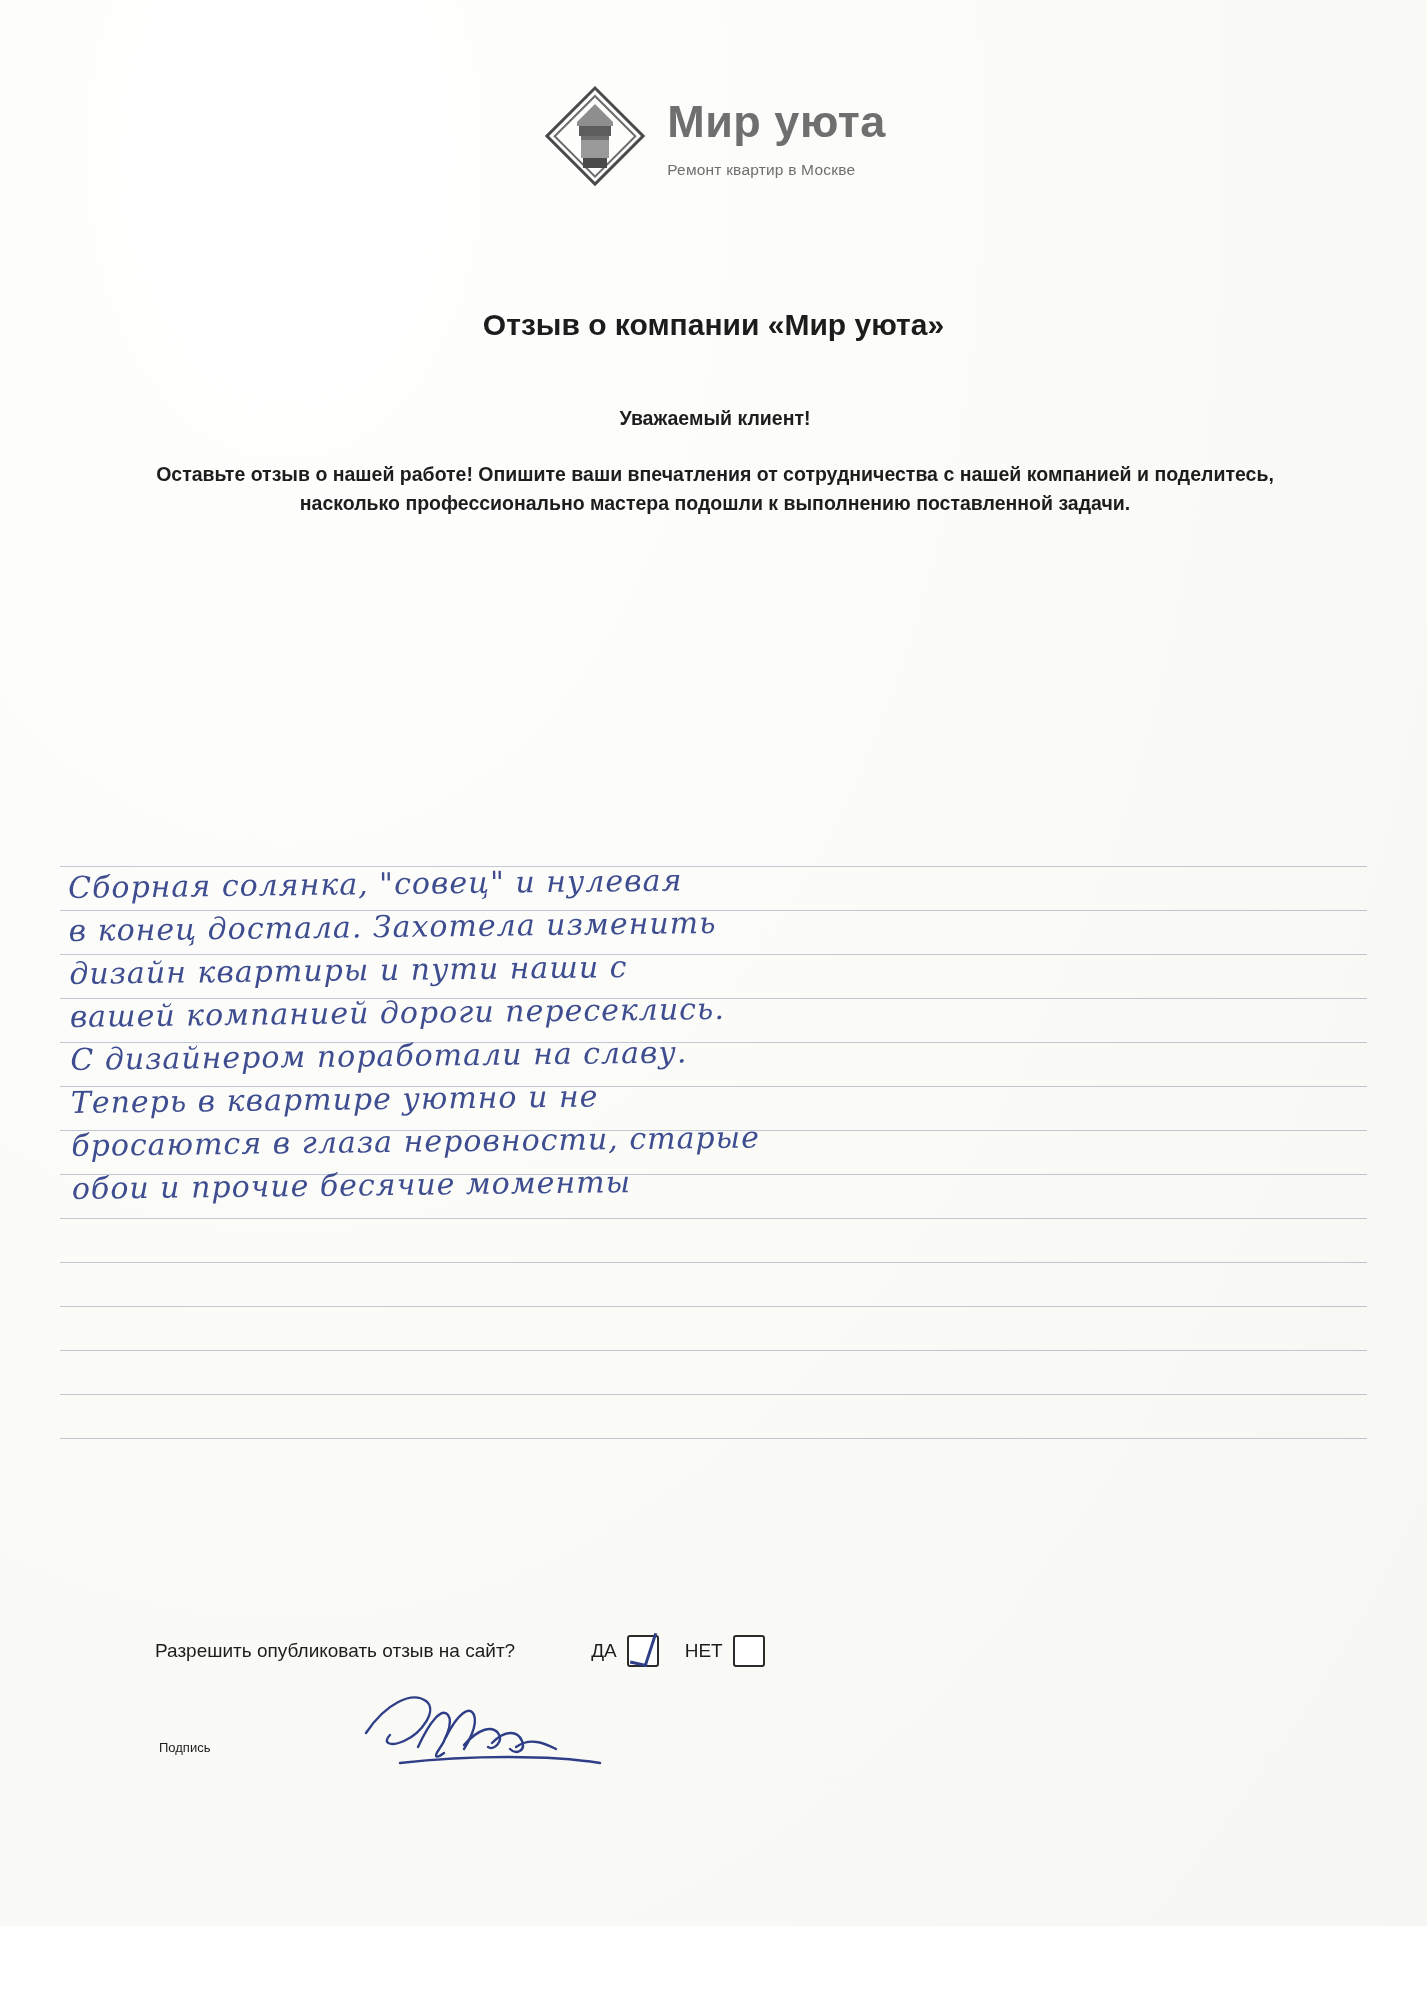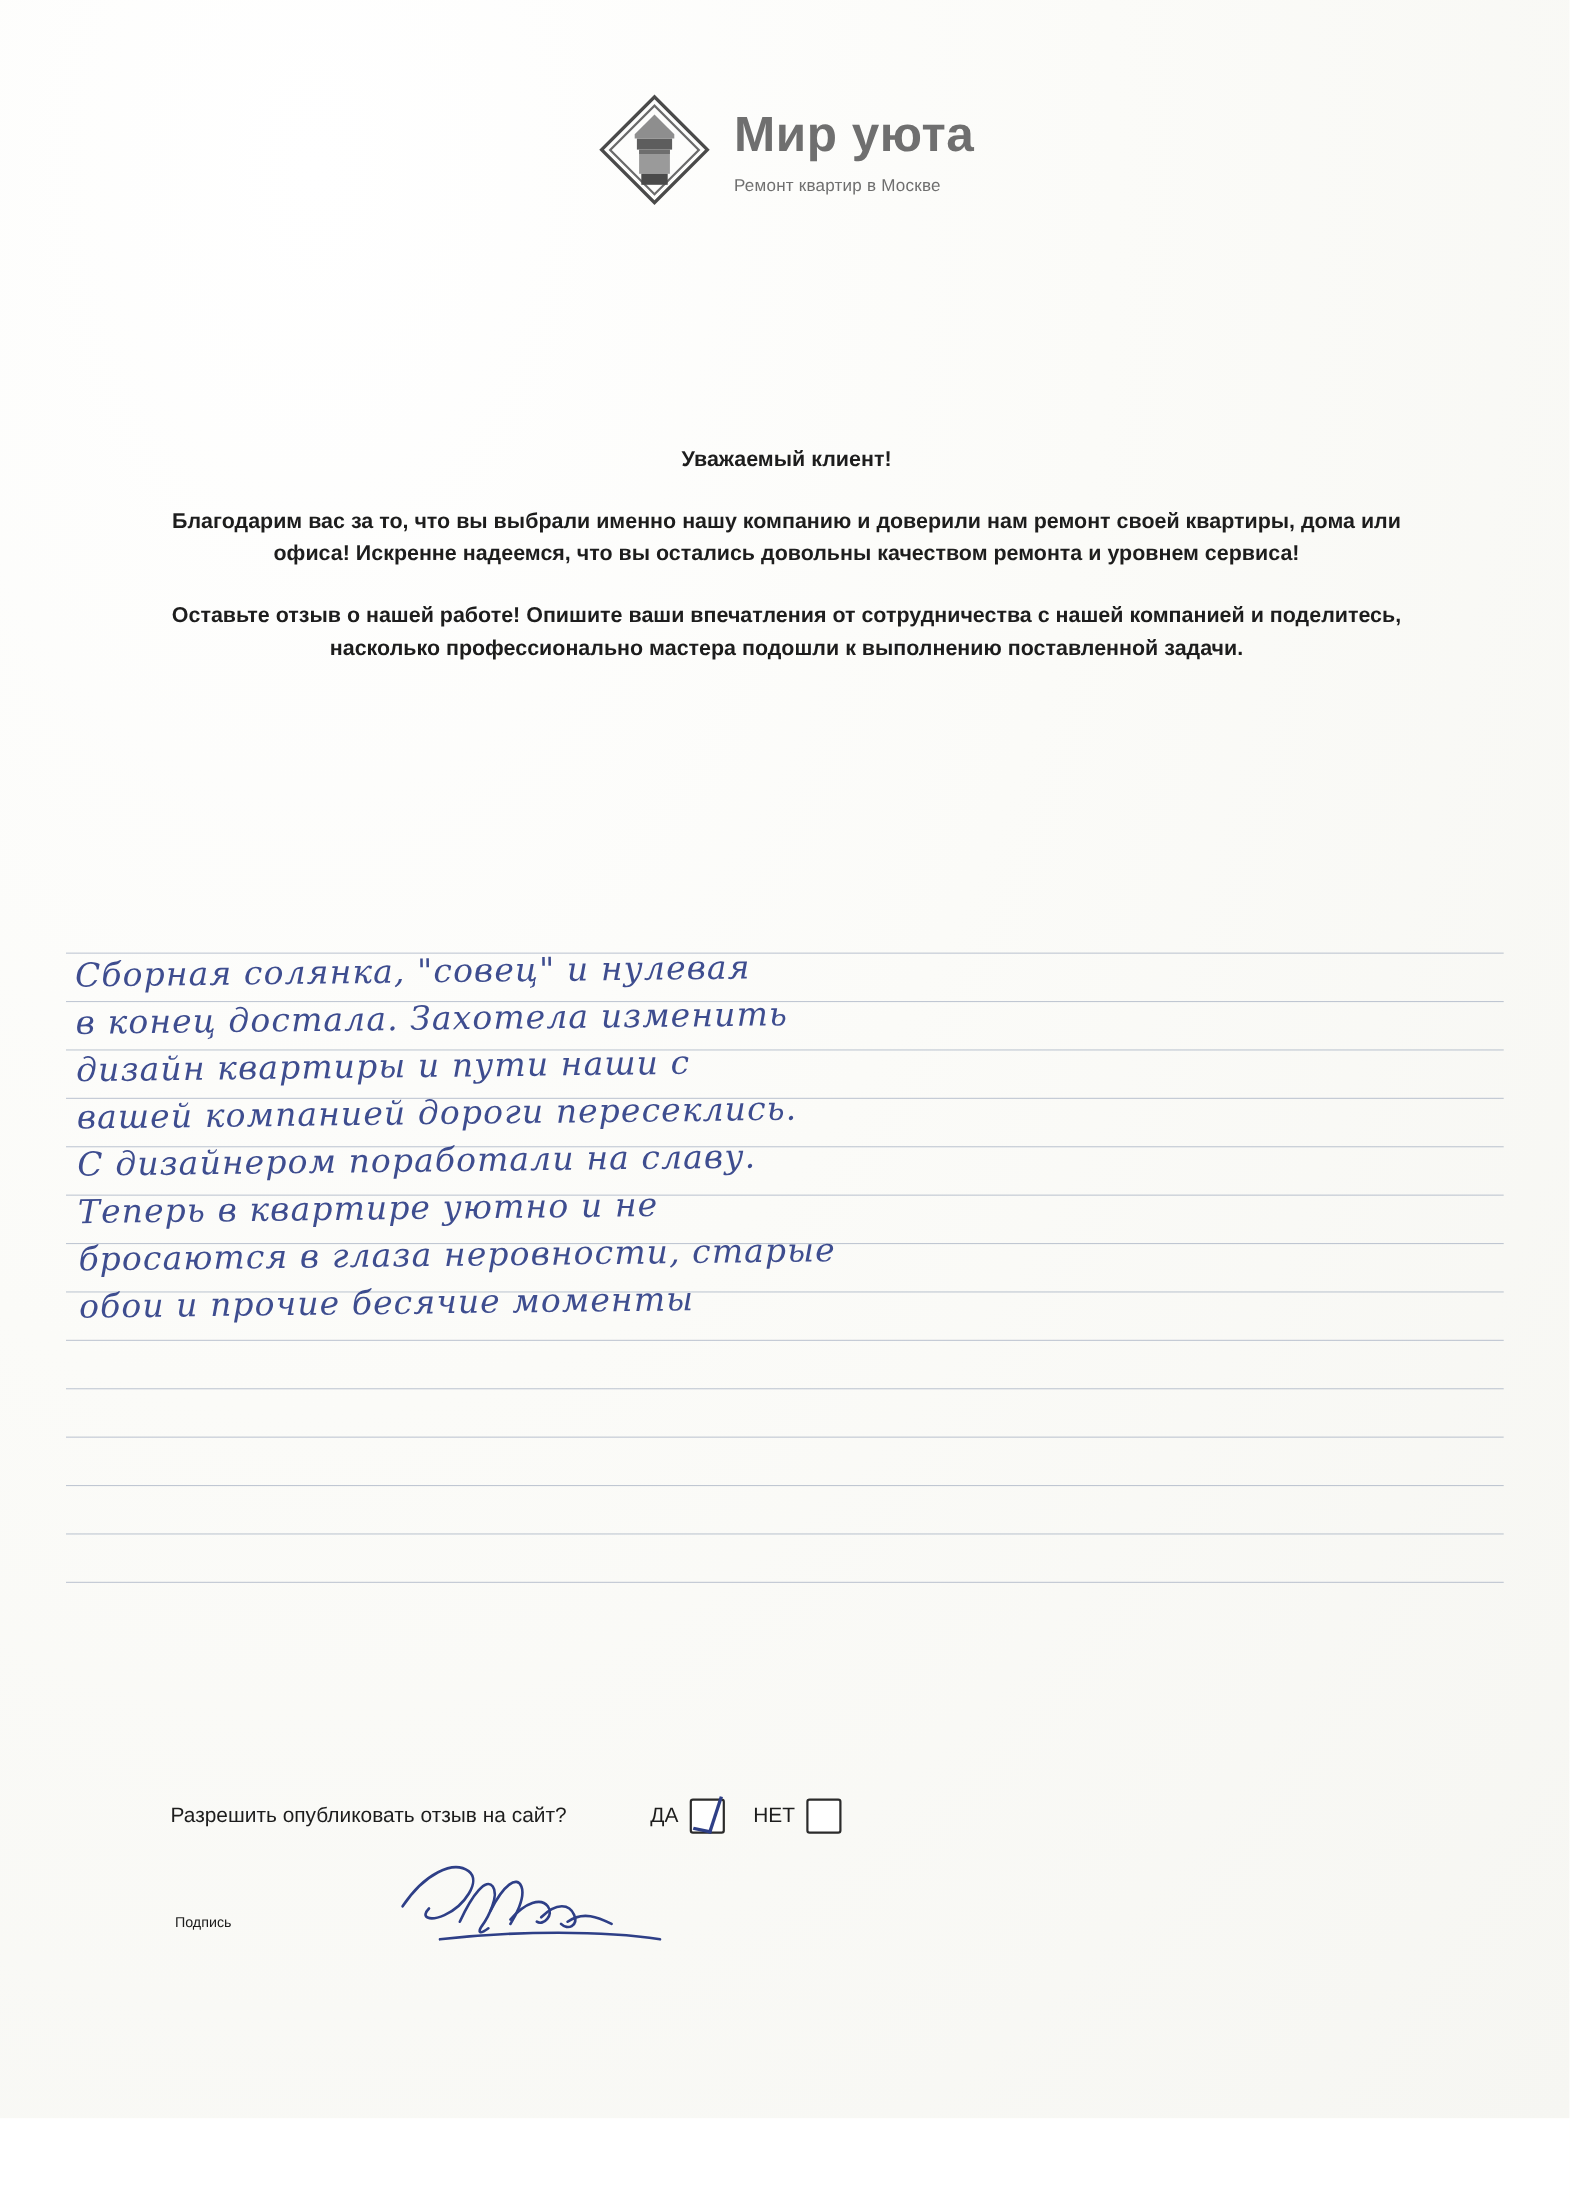--- a/index.html
+++ b/index.html
@@ -196,24 +196,24 @@
           <rect x="42" y="76" width="24" height="10" fill="#4a4a4a"></rect>
         </g>
       </svg>
     </div>
     <div class="logo-text">
       <div class="logo-title">Мир уюта</div>
       <div class="logo-sub">Ремонт квартир в Москве</div>
     </div>
   </div>
 
+  <div class="doc-title">Отзыв о компании «Мир уюта»</div>
 
   <div class="intro">
     <p class="greeting">Уважаемый клиент!</p>
-    <p>Благодарим вас за то, что вы выбрали именно нашу компанию и доверили нам ремонт своей квартиры, дома или офиса! Искренне надеемся, что вы остались довольны качеством ремонта и уровнем сервиса!</p>
     <p>Оставьте отзыв о нашей работе! Опишите ваши впечатления от сотрудничества с нашей компанией и поделитесь, насколько профессионально мастера подошли к выполнению поставленной задачи.</p>
   </div>
 
   <div class="lines">
     <div class="rule"></div>
     <div class="rule"></div>
     <div class="rule"></div>
     <div class="rule"></div>
     <div class="rule"></div>
     <div class="rule"></div>

